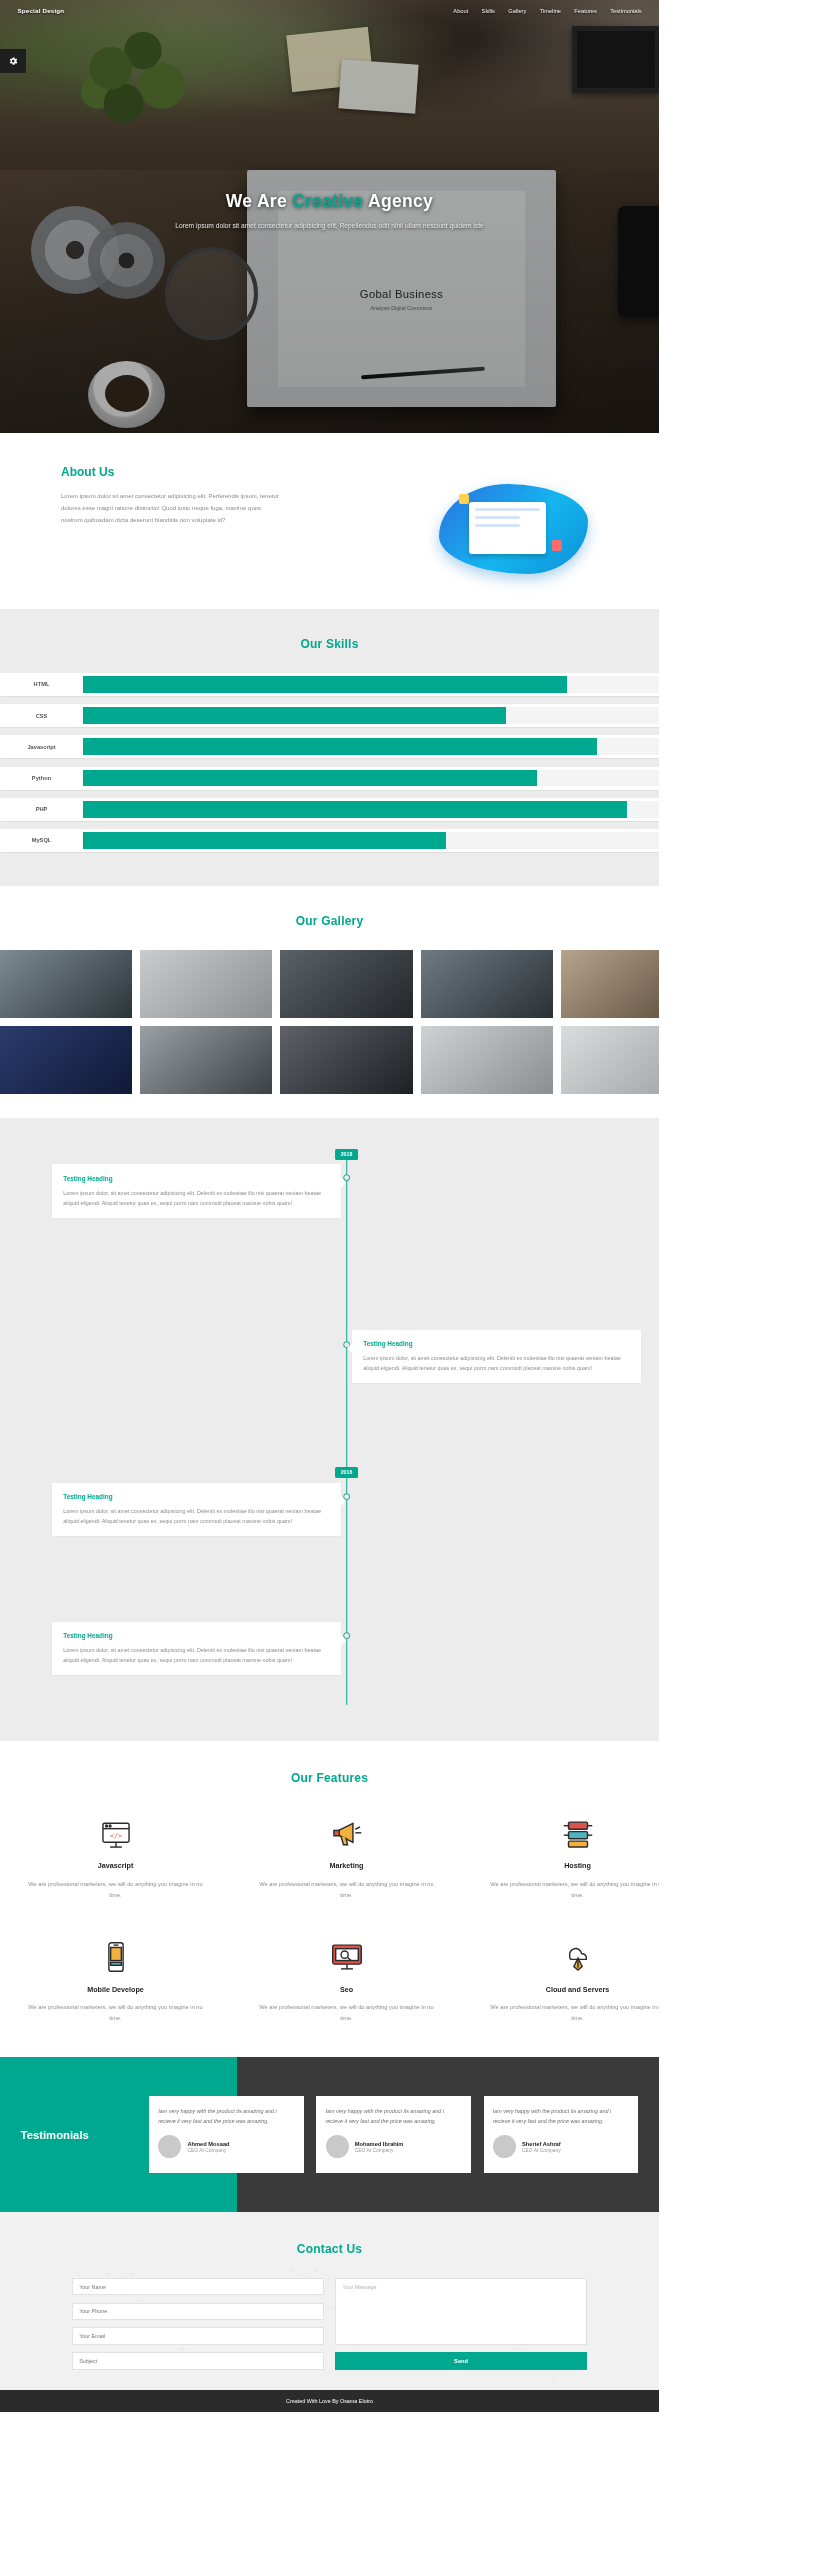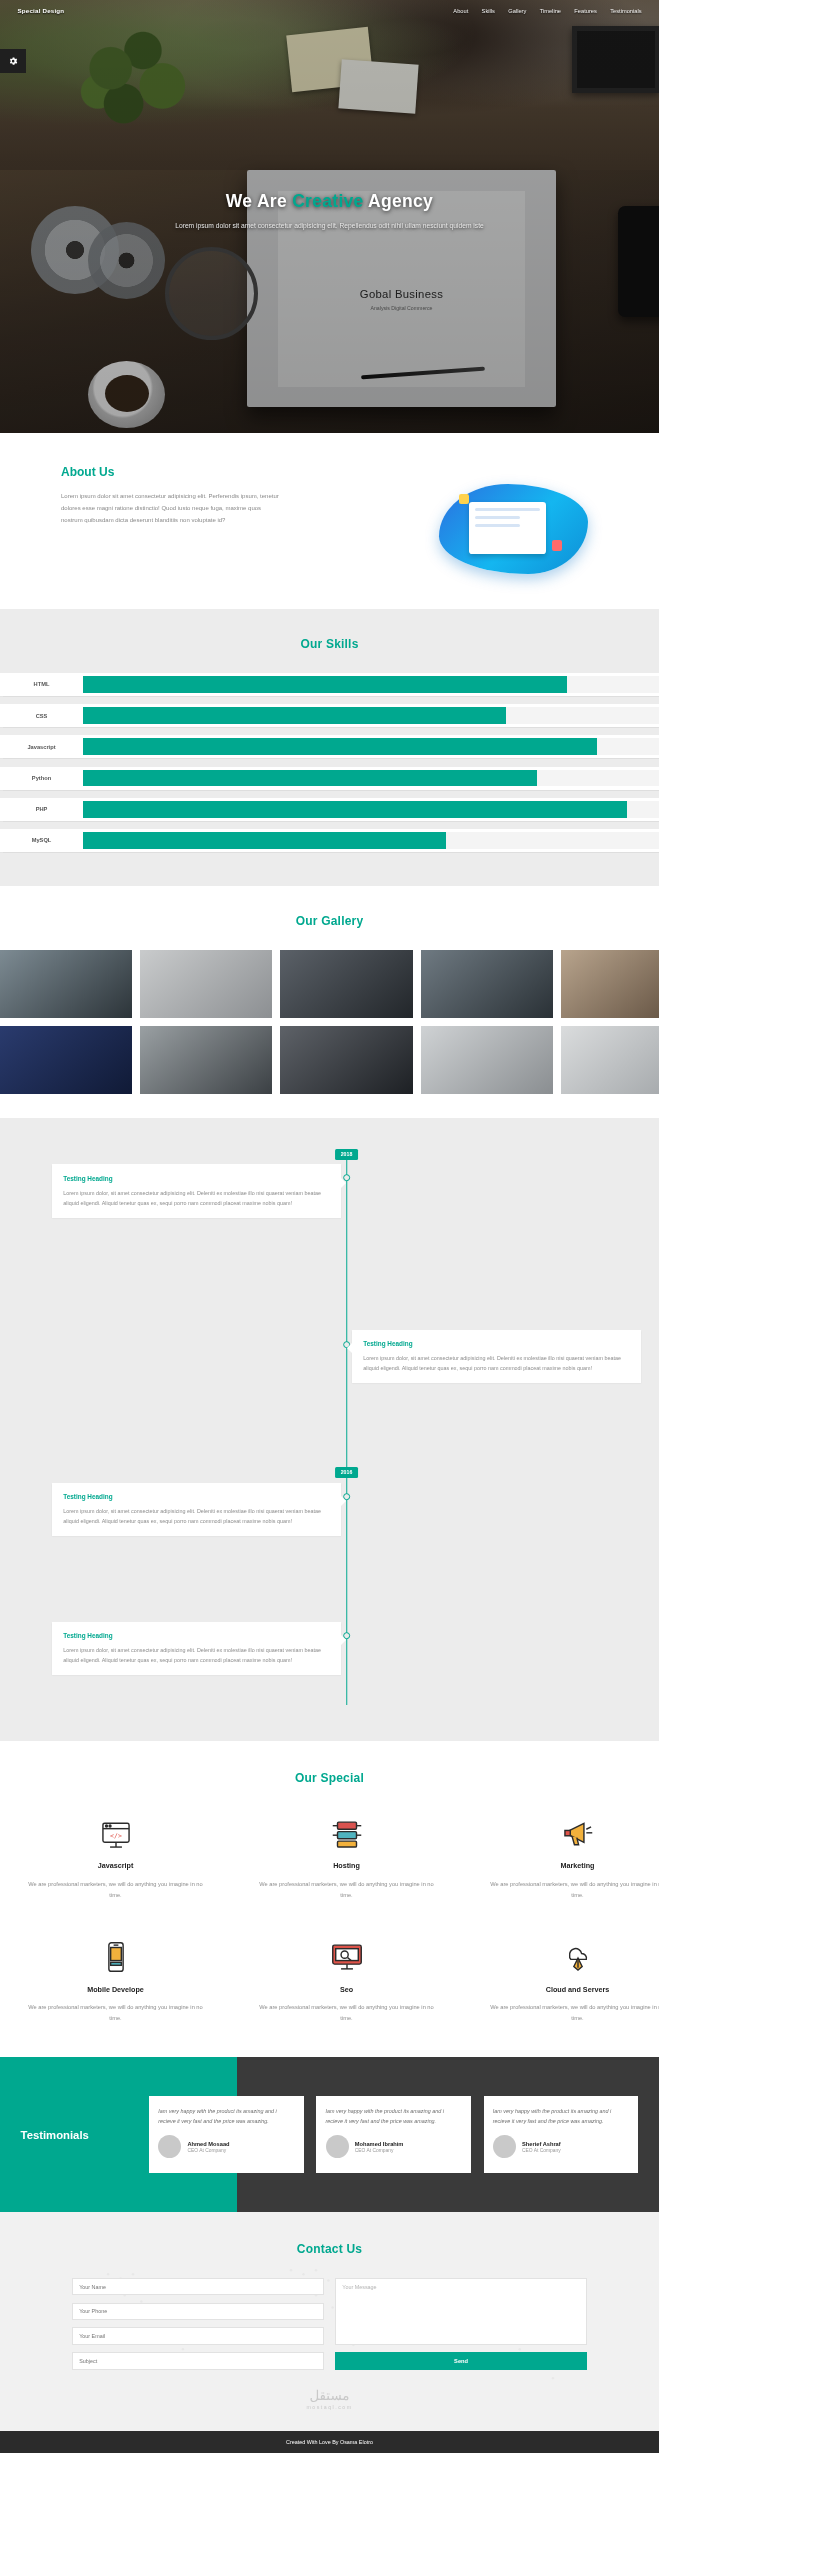--- a/index.html
+++ b/index.html
@@ -333,21 +333,21 @@
       <div class="tl-dot" style="top:487px;"></div>
       <div class="tl-card left" style="top:473px;">
         <div class="arrow"></div>
         <h4>Testing Heading</h4>
         <p>Lorem ipsum dolor, sit amet consectetur adipisicing elit. Deleniti ex molestiae illo nisi quaerat veniam beatae aliquid eligendi. Aliquid tenetur quas ex, sequi porro nam commodi placeat maxime nobis quam!</p>
       </div>
     </div>
   </section>
 
   <section class="features">
-    <h2 class="sec-title">Our Special</h2>
+    <h2 class="sec-title">Our Features</h2>
     <div class="feat-grid">
 
       <div class="feat">
         <div class="feat-icon">
           <svg width="38" height="38" viewBox="0 0 64 64" fill="none" stroke="#2b2b2b" stroke-width="2.4">
             <rect x="10" y="14" width="44" height="32" rx="3"></rect>
               <line x1="10" y1="23" x2="54" y2="23"></line>
             <circle cx="16" cy="18.5" r="1.6" fill="#2b2b2b"></circle>
               <circle cx="22" cy="18.5" r="1.6" fill="#2b2b2b"></circle>
             <text x="32" y="39" font-size="11" fill="#e0544a" stroke="none" text-anchor="middle" font-family="monospace">&lt;/&gt;</text>
@@ -355,44 +355,44 @@
               <line x1="22" y1="54" x2="42" y2="54"></line>
           </svg>
         </div>
         <h3>Javascript</h3>
         <p>We are professional marketers, we will do anything you imagine in no time.</p>
       </div>
 
       <div class="feat">
         <div class="feat-icon">
           <svg width="38" height="38" viewBox="0 0 64 64" fill="none" stroke="#2b2b2b" stroke-width="2.4">
+            <path d="M18 26 L42 14 L42 46 L18 34 Z" fill="#f2b13c"></path>
+            <rect x="10" y="26" width="9" height="9" fill="#e0544a"></rect>
+            <path d="M22 36 l4 14 h7 l-3 -12" fill="#f2b13c"></path>
+            <line x1="46" y1="24" x2="54" y2="20"></line>
+              <line x1="46" y1="30" x2="56" y2="30"></line>
+          </svg>
+        </div>
+        <h3>Marketing</h3>
+        <p>We are professional marketers, we will do anything you imagine in no time.</p>
+      </div>
+
+      <div class="feat">
+        <div class="feat-icon">
+          <svg width="38" height="38" viewBox="0 0 64 64" fill="none" stroke="#2b2b2b" stroke-width="2.4">
             <rect x="16" y="12" width="32" height="12" rx="2" fill="#d9534f"></rect>
             <rect x="16" y="28" width="32" height="12" rx="2" fill="#4fb3bf"></rect>
             <rect x="16" y="44" width="32" height="10" rx="2" fill="#f2b13c"></rect>
             <line x1="8" y1="18" x2="16" y2="18"></line>
               <line x1="48" y1="18" x2="56" y2="18"></line>
             <line x1="8" y1="34" x2="16" y2="34"></line>
               <line x1="48" y1="34" x2="56" y2="34"></line>
           </svg>
         </div>
         <h3>Hosting</h3>
-        <p>We are professional marketers, we will do anything you imagine in no time.</p>
-      </div>
-
-      <div class="feat">
-        <div class="feat-icon">
-          <svg width="38" height="38" viewBox="0 0 64 64" fill="none" stroke="#2b2b2b" stroke-width="2.4">
-            <path d="M18 26 L42 14 L42 46 L18 34 Z" fill="#f2b13c"></path>
-            <rect x="10" y="26" width="9" height="9" fill="#e0544a"></rect>
-            <path d="M22 36 l4 14 h7 l-3 -12" fill="#f2b13c"></path>
-            <line x1="46" y1="24" x2="54" y2="20"></line>
-              <line x1="46" y1="30" x2="56" y2="30"></line>
-          </svg>
-        </div>
-        <h3>Marketing</h3>
         <p>We are professional marketers, we will do anything you imagine in no time.</p>
       </div>
 
       <div class="feat">
         <div class="feat-icon">
           <svg width="38" height="38" viewBox="0 0 64 64" fill="none" stroke="#2b2b2b" stroke-width="2.4">
             <rect x="20" y="8" width="24" height="48" rx="4" fill="#fff"></rect>
             <rect x="23" y="16" width="18" height="22" fill="#f2b13c"></rect>
             <rect x="23" y="41" width="18" height="5" fill="#4fb3bf"></rect>
             <line x1="28" y1="12" x2="36" y2="12"></line>
@@ -510,22 +510,18 @@
     <div class="contact-inner">
       <h2 class="sec-title">Contact Us</h2>
       <div class="form">
         <input class="inp" placeholder="Your Name" style="">
         <div class="ta"><span>Your Message</span></div>
         <input class="inp" placeholder="Your Phone" style="">
         <input class="inp" placeholder="Your Email" style="">
         <input class="inp subject" placeholder="Subject" style="">
         <button class="send">Send</button>
       </div>
-      <div class="watermark">
-        <span>مستقل</span>
-        <small>mostaql.com</small>
-      </div>
     </div>
   </section>
 
   <div class="footer">Created With Love By Osama Elotro</div>
 </div>
 
 
 </body></html>

